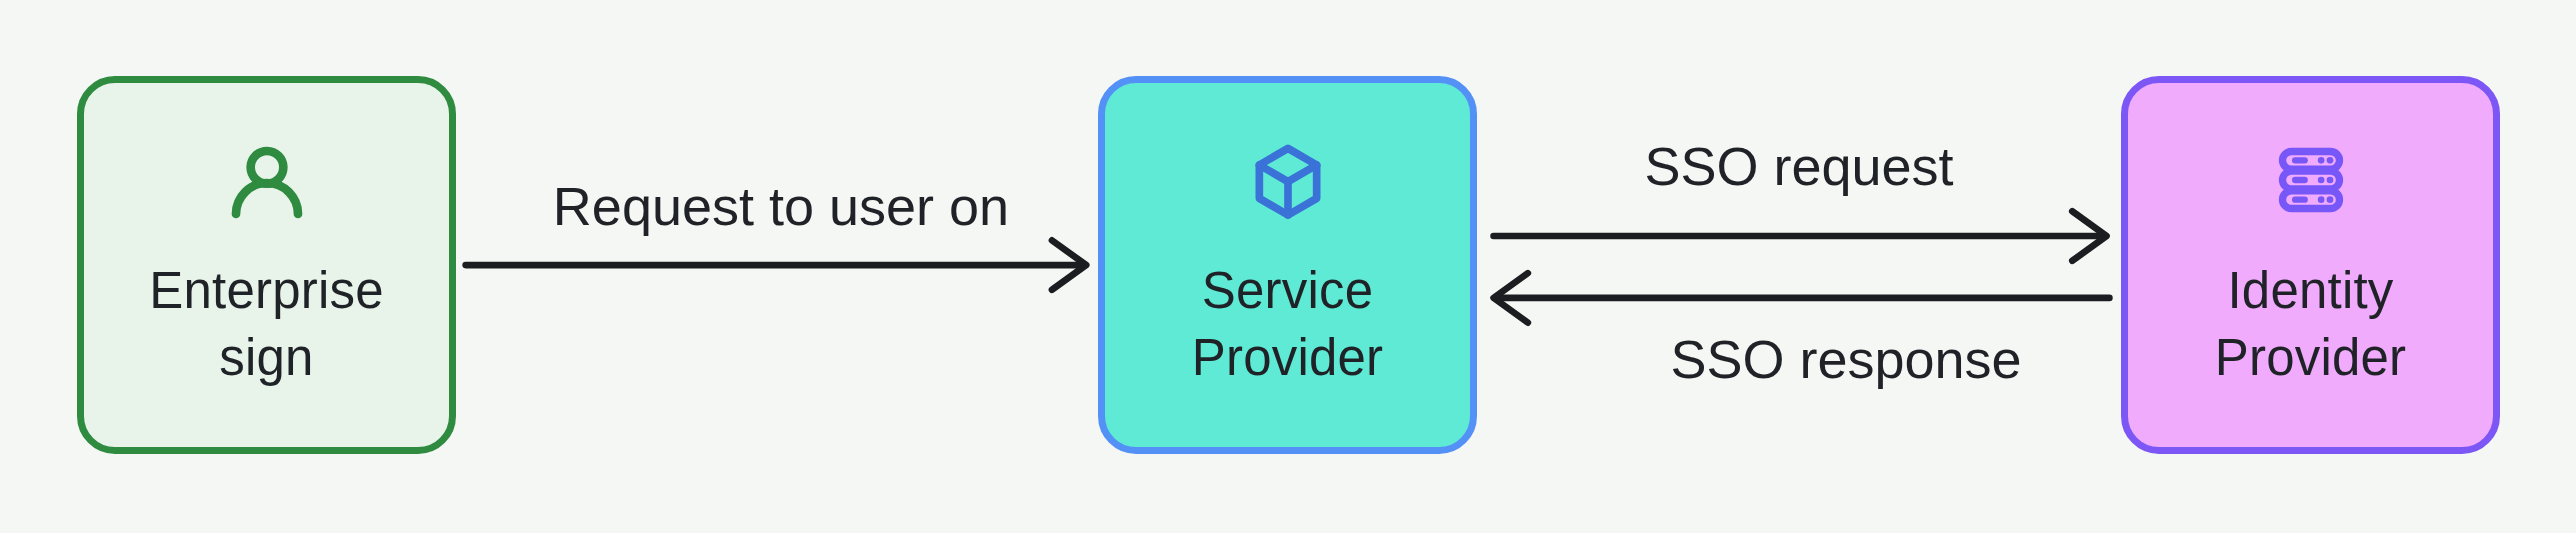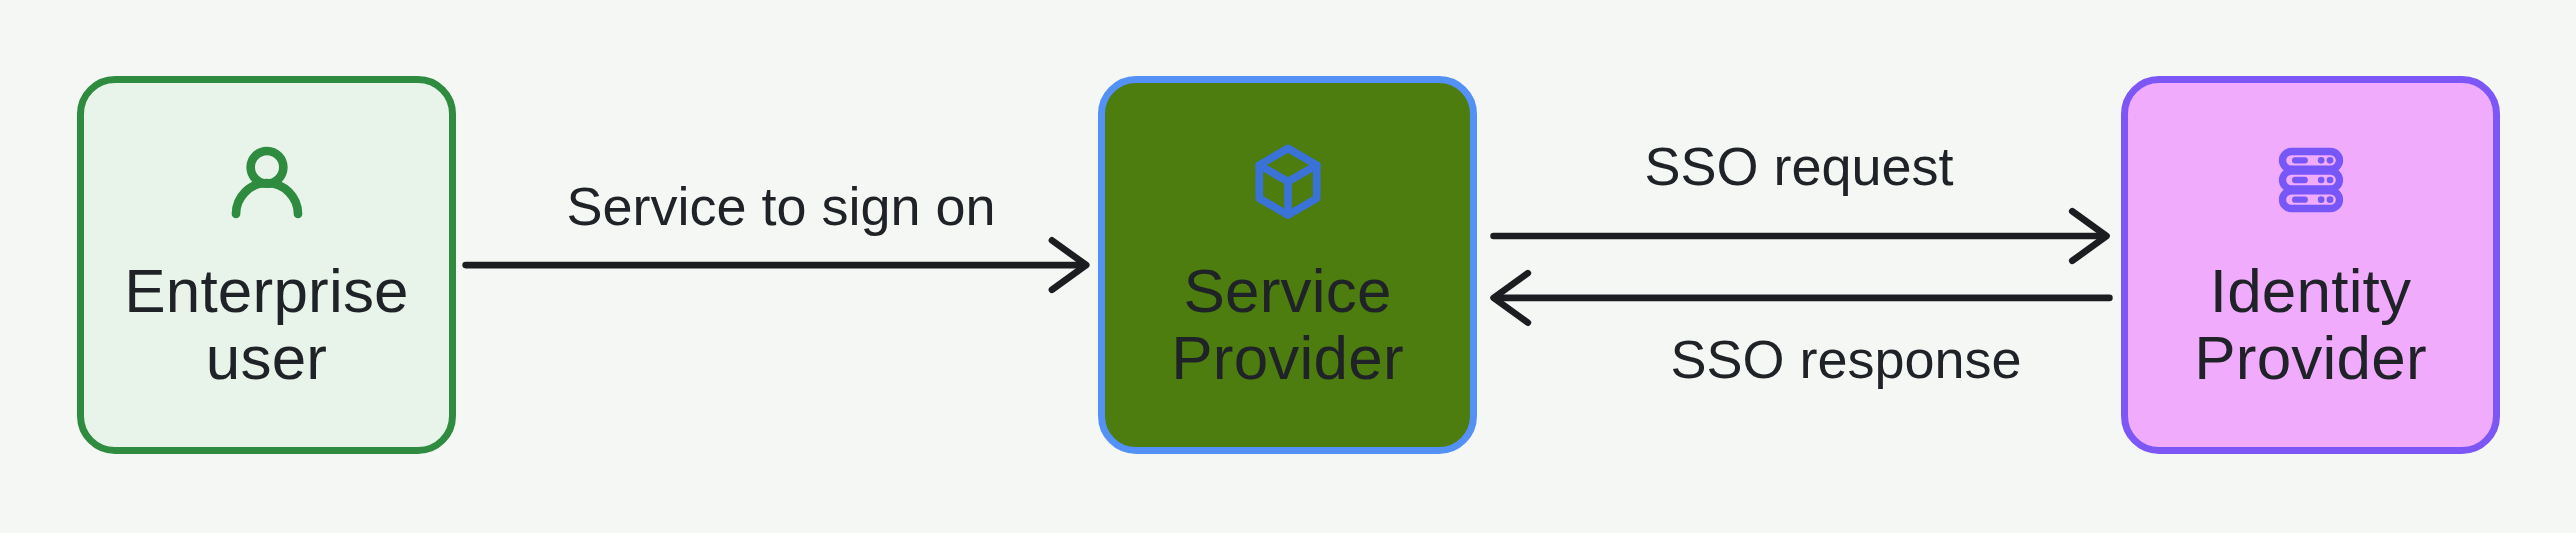--- a/index.html
+++ b/index.html
@@ -27,21 +27,21 @@
     top: 59px;
     left: 50%;
     transform: translateX(-50%);
   }
   .node-label {
     position: absolute;
     top: 174px;
     left: 0;
     width: 100%;
     text-align: center;
-    font-size: 62px;
+    font-size: 51px;
     line-height: 67px;
     font-weight: 500;
     letter-spacing: 0.2px;
   }
   .edge-label {
     position: absolute;
     transform: translateX(-50%);
     font-size: 54px;
     line-height: 54px;
     font-weight: 500;
@@ -63,25 +63,25 @@
 
 <div class="node" id="node-enterprise-user" style="border-color: rgb(46, 139, 64); background-color: rgb(232, 244, 233);">
   <span class="node-icon" style="color: rgb(46, 139, 64);">
     <svg width="80" height="80" viewBox="0 0 24 24" fill="none" stroke="currentColor" stroke-width="2.6" stroke-linecap="round" stroke-linejoin="round">
       <circle cx="12" cy="7.6" r="4.9"></circle>
       <path d="M2.7 21.6 a9.3 9.3 0 0 1 18.6 0"></path>
     </svg>
   </span>
   <div class="node-label">
     <div>Enterprise</div>
-    <div>user</div>
+    <div>sign</div>
   </div>
 </div>
 
-<div class="node" id="node-service-provider" style="border-color: rgb(84, 145, 246); background-color: #4d7c0f;">
+<div class="node" id="node-service-provider" style="border-color: rgb(84, 145, 246); background-color: #5eead4;">
   <span class="node-icon" style="color: rgb(58, 114, 216);">
     <svg width="80" height="80" viewBox="0 0 24 24" fill="none" stroke="currentColor" stroke-width="2.3" stroke-linecap="round" stroke-linejoin="round">
       <path d="M12 1.9 L20.6 6.9 V16.9 L12 21.9 L3.4 16.9 V6.9 Z"></path>
       <path d="M3.4 6.9 L12 11.9 L20.6 6.9"></path>
       <path d="M12 11.9 V21.9"></path>
     </svg>
   </span>
   <div class="node-label">
     <div>Service</div>
     <div>Provider</div>
@@ -119,16 +119,16 @@
   <g>
     <path d="M1568 248 H2204"></path>
     <path d="M2176 222 L2212 248 L2176 274"></path>
   </g>
   <g>
     <path d="M2215 313 H1576"></path>
     <path d="M1604 287 L1568 313 L1604 339"></path>
   </g>
 </svg>
 
-<div class="edge-label" id="edge-label-request">Service to sign on</div>
+<div class="edge-label" id="edge-label-request">Request to user on</div>
 <div class="edge-label" id="edge-label-sso-req">SSO request</div>
 <div class="edge-label" id="edge-label-sso-resp">SSO response</div>
 
 
 </body></html>

